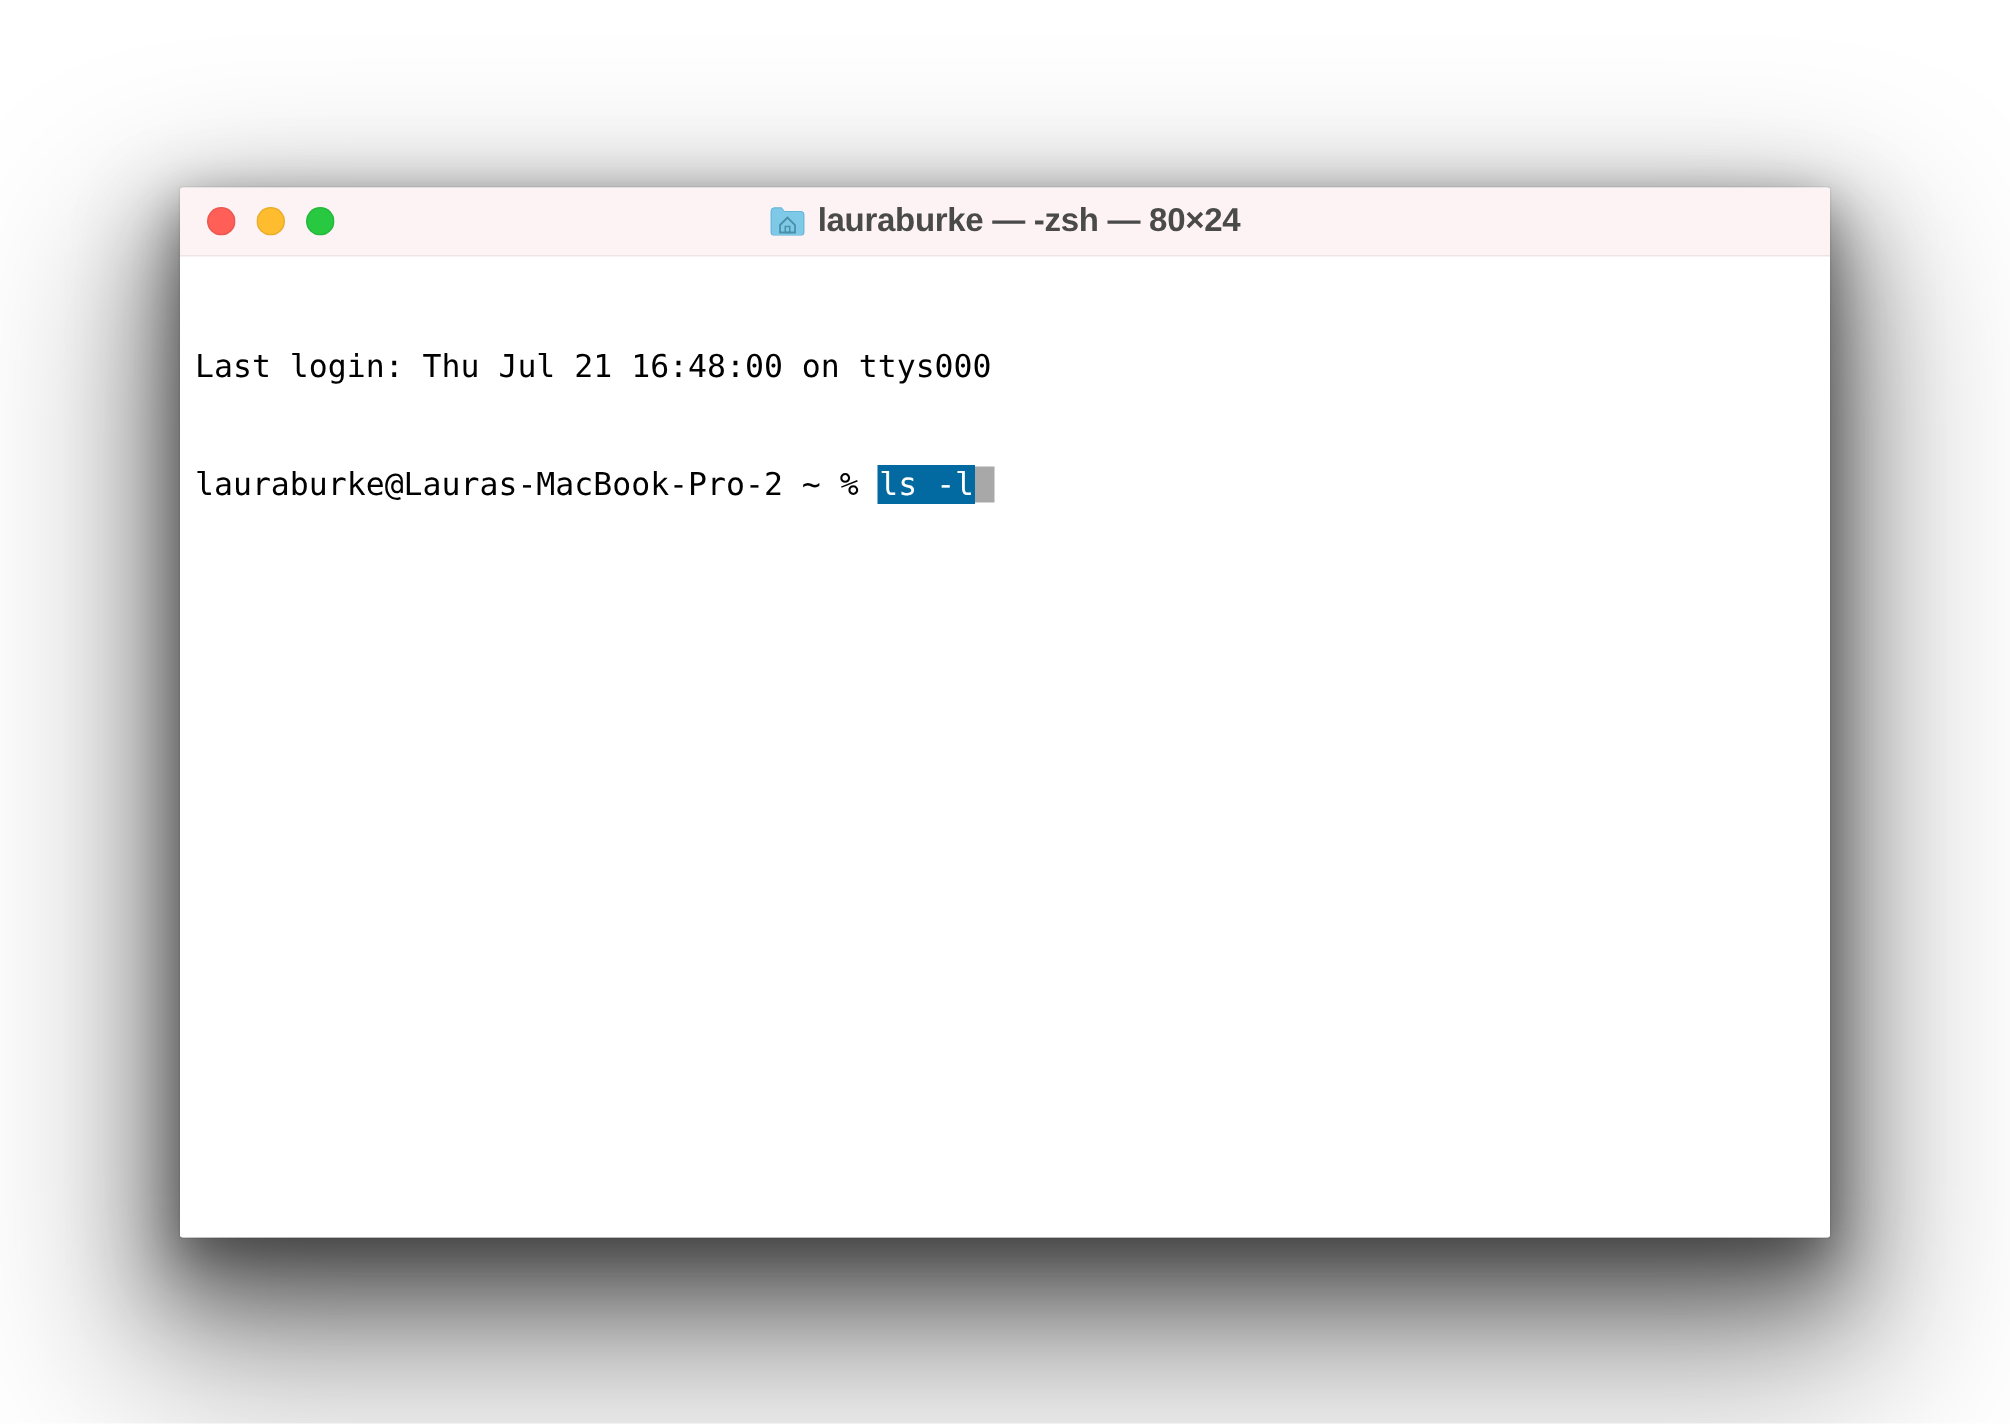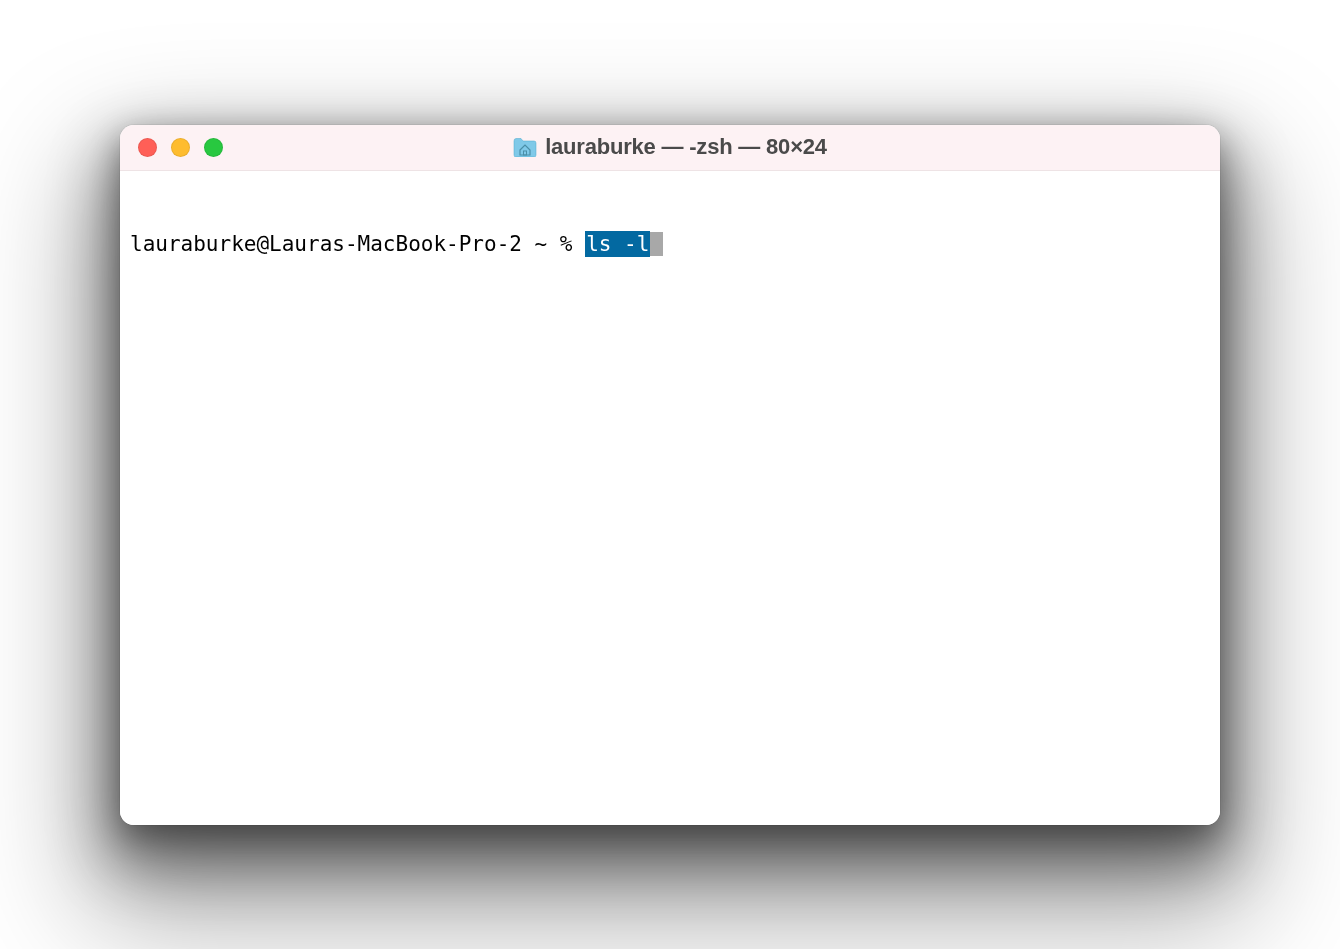--- a/index.html
+++ b/index.html
@@ -9,21 +9,21 @@
       background: #ffffff;
       display: flex;
       align-items: center;
       justify-content: center;
       font-family: -apple-system, BlinkMacSystemFont, "Segoe UI", sans-serif;
     }
     .terminal-window {
       width: 1100px;
       height: 700px;
       background: #ffffff;
-      border-radius: 14px;
+      border-radius: 2px;
       overflow: hidden;
       box-shadow:
         0 0 0 1px rgba(0,0,0,0.05),
         0 30px 60px 10px rgba(0,0,0,0.45),
         0 60px 120px 30px rgba(0,0,0,0.35),
         0 10px 30px rgba(0,0,0,0.3);
       display: flex;
       flex-direction: column;
     }
     .title-bar {
@@ -119,16 +119,17 @@
           <path d="M1 4 L1 18 Q1 20 3 20 L21 20 Q23 20 23 18 L23 6 Q23 4 21 4 L10 4 L8 1.5 L3 1.5 Q1 1.5 1 4 Z" fill="#7fc9e8" stroke="#4aa8cc" stroke-width="0.5"></path>
           <path d="M7 13 L12 8 L17 13 L17 18 L7 18 Z" fill="none" stroke="#4a8fa8" stroke-width="1.2"></path>
           <rect x="10.5" y="14" width="3" height="4" fill="none" stroke="#4a8fa8" stroke-width="1"></rect>
         </svg>
       </span>
       <span class="title-text">lauraburke — -zsh — 80×24</span>
     </div>
   </div>
 
   <div class="terminal-body">
+    <span class="term-line">Last login: Thu Jul 21 16:48:00 on ttys000</span>
     <span class="prompt-line"><span>lauraburke@Lauras-MacBook-Pro-2 ~ % </span><span class="highlighted-cmd">ls -l</span><span class="cursor-block"></span></span>
   </div>
 
 </div>
 
 </body></html>

